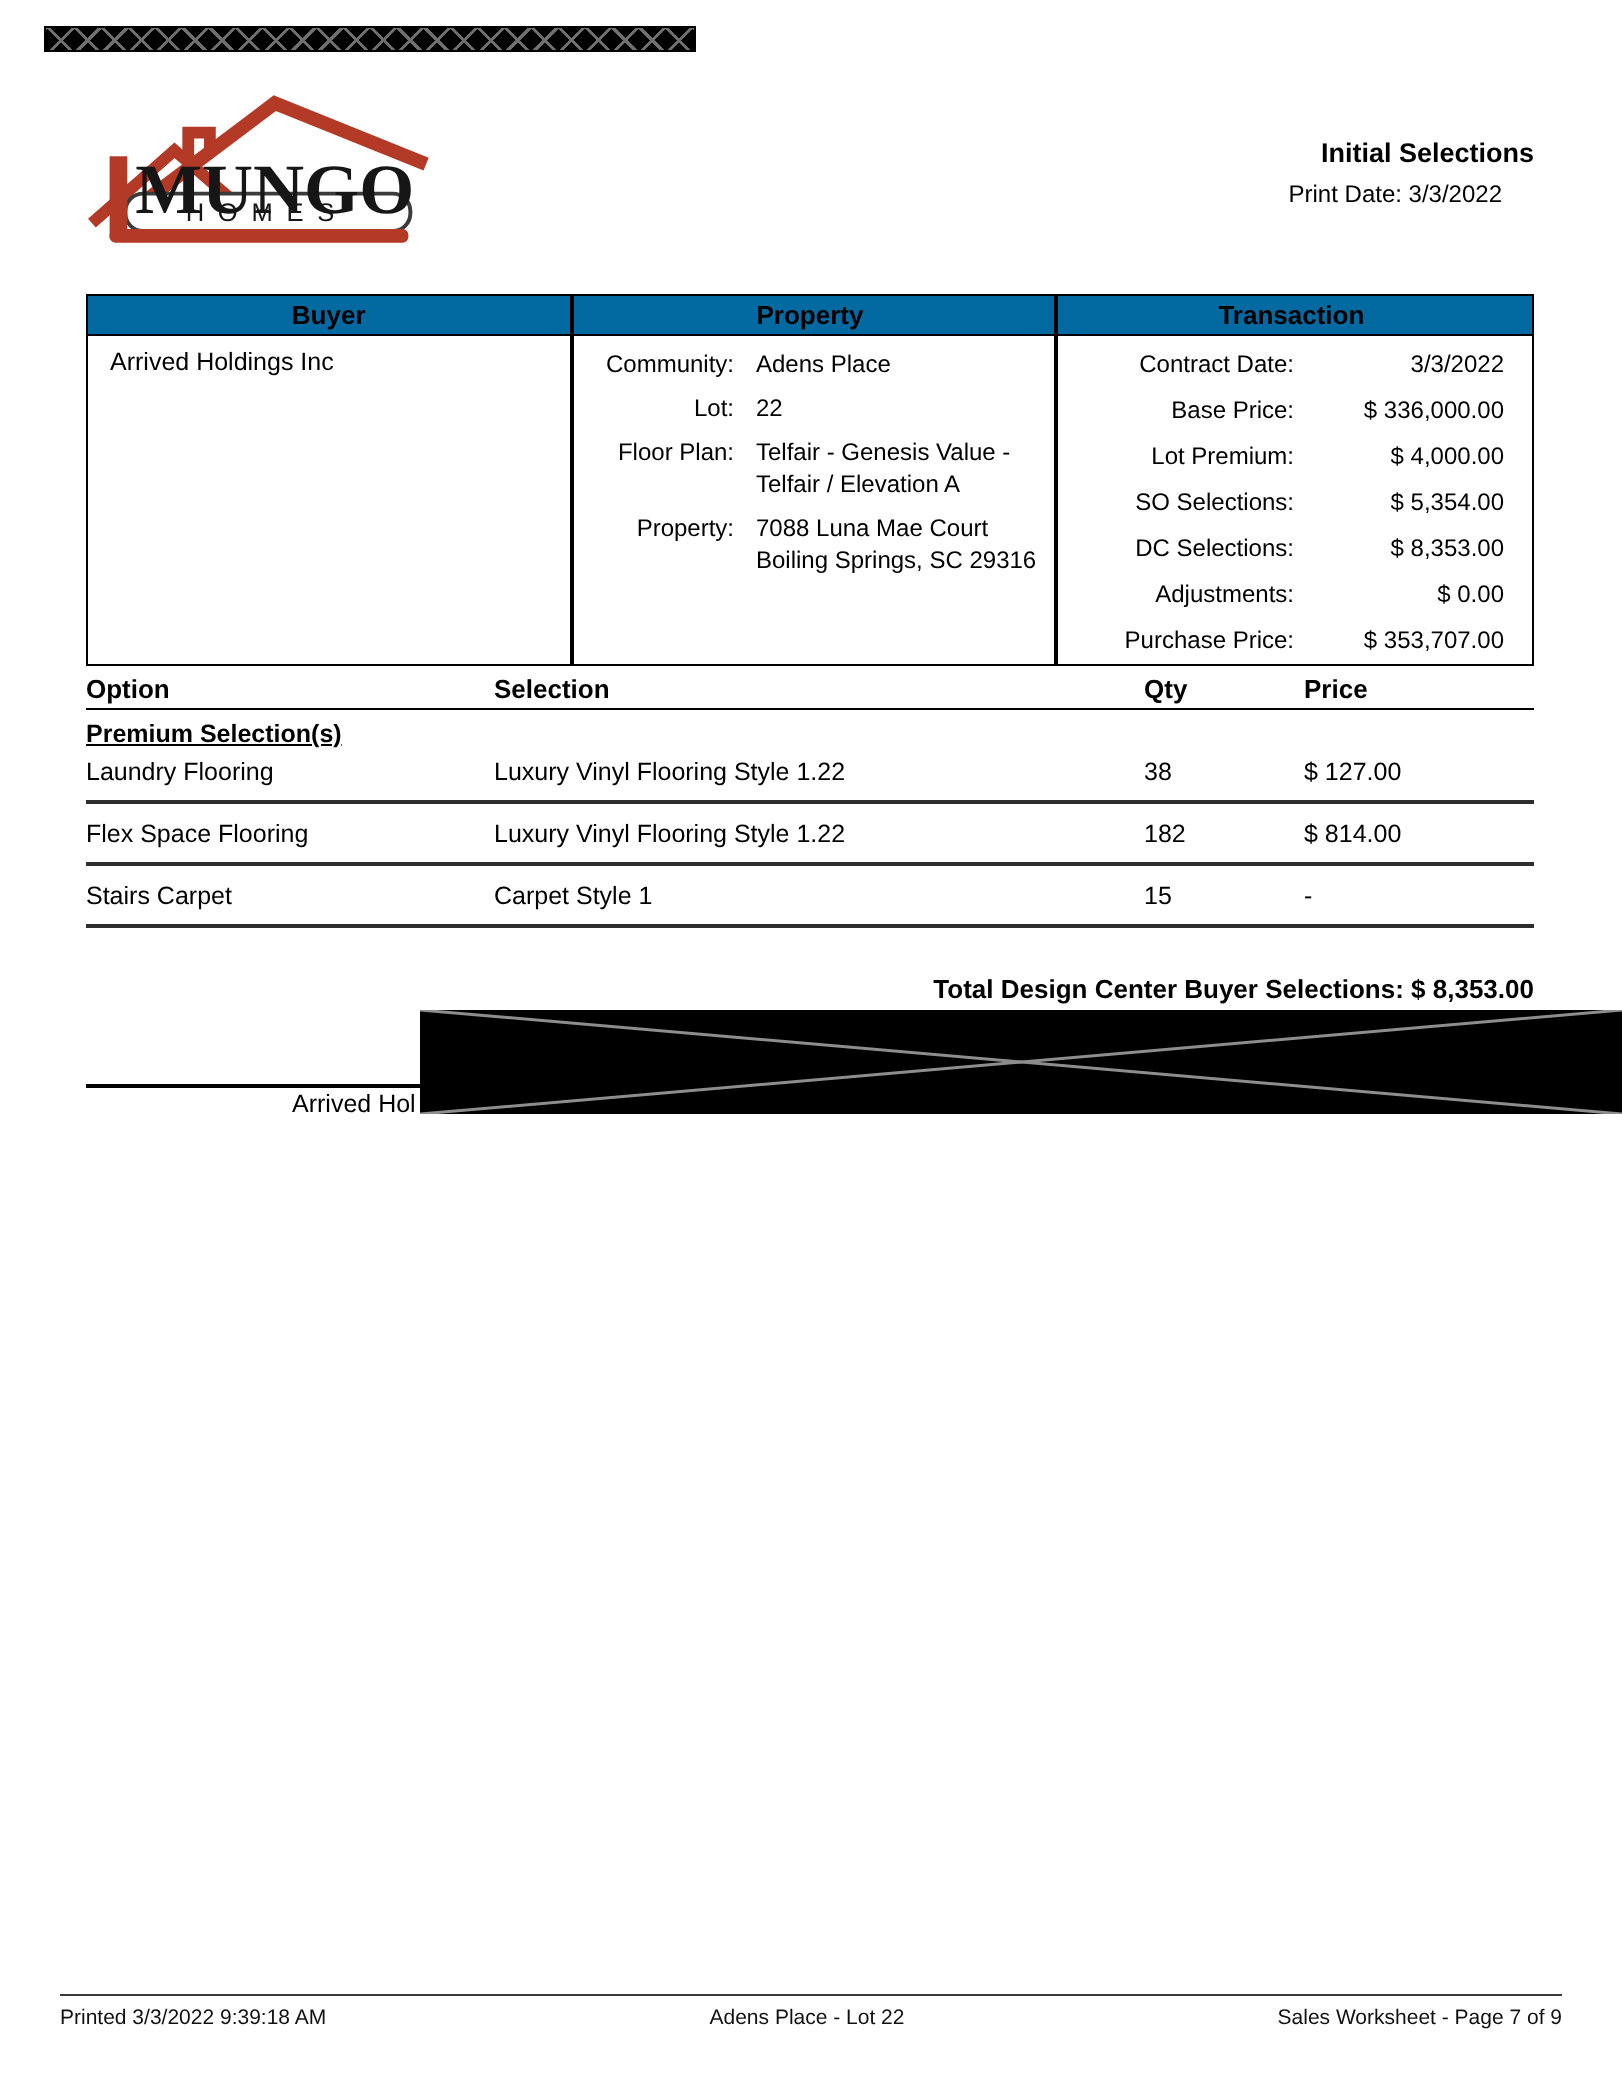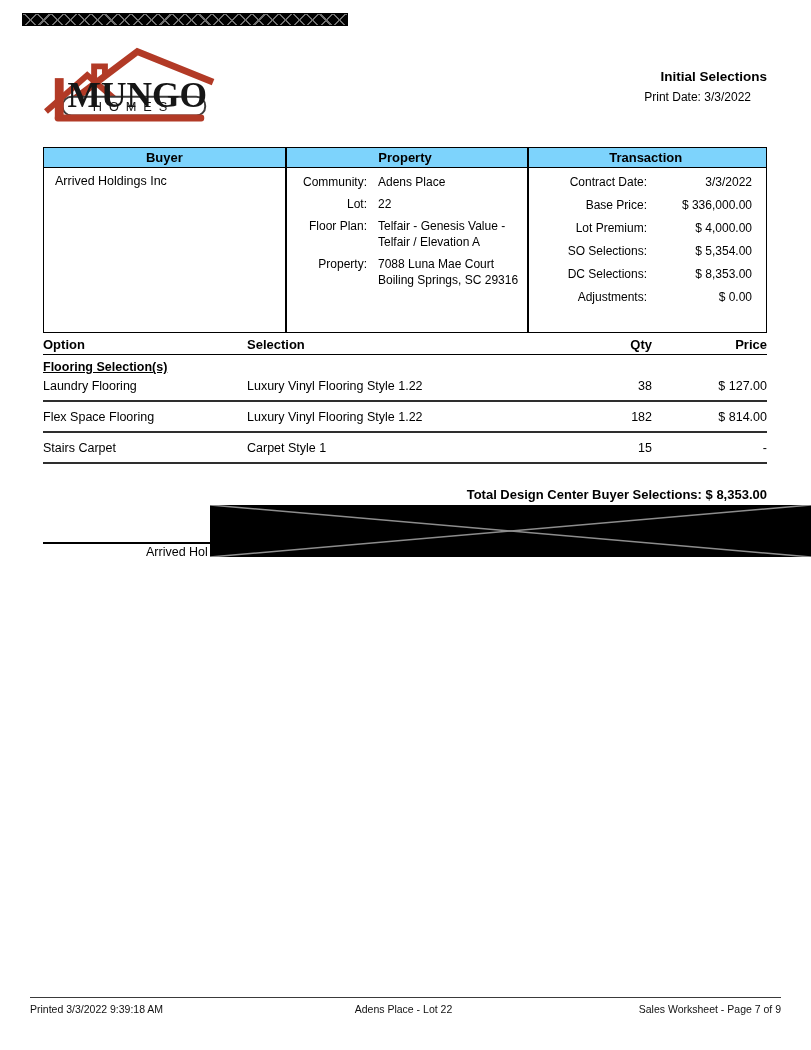--- a/index.html
+++ b/index.html
@@ -33,21 +33,21 @@
   .print-date { right: 60px; top: 90px; font-size: 12px; }
 
   
   .summary {
     left: 43px; top: 147px; width: 724px; height: 186px;
     border: 1.5px solid #000;
     font-size: 12px;
   }
   .summary-head {
     position: absolute; left: 0; top: 0; right: 0; height: 20px;
-    display: flex; border-bottom: 1.5px solid #000; background: #7dd3fc;
+    display: flex; border-bottom: 1.5px solid #000; background: #0369a1;
   }
   .summary-head > div {
     flex: 1; text-align: center; font-weight: bold; font-size: 13px;
     padding-top: 2px;
   }
   .vdiv { position: absolute; top: 0; bottom: 0; width: 1.5px; background: #000; }
   .vdiv1 { left: 241px; }
   .vdiv2 { left: 483px; }
 
   .buyer-cell { position: absolute; left: 4px; top: 20px; width: 241px; padding: 6px 4px 0 7px; font-size: 12.5px; }
@@ -55,21 +55,21 @@
   .tx-cell    { position: absolute; left: 485px; top: 20px; width: 239px; padding: 6px 16px 0 0; }
 
   .prop-row { display: grid; grid-template-columns: 70px 142px; column-gap: 11px; margin-bottom: 6px; line-height: 16px; }
   .prop-row .lbl { text-align: right; }
   .tx-row { display: grid; grid-template-columns: 118px 1fr; column-gap: 24px; margin-bottom: 7px; line-height: 16px; }
   .tx-row .lbl { text-align: right; }
   .tx-row .val { text-align: right; }
 
   
   .opt-grid { display: grid; grid-template-columns: 204px 325px 80px 115px; }
-  .opt-grid .c-qty, .opt-grid .c-price { text-align: right; }
+  .opt-grid .c-qty, .opt-grid .c-price { }
   .opt-head { left: 43px; top: 337px; width: 724px; font-weight: bold; font-size: 13px; }
   .hrule { left: 43px; width: 724px; height: 1.2px; background: #000; }
   .rule-head { top: 353.5px; }
   .group-title { left: 43px; top: 360px; font-size: 12.5px; font-weight: bold; text-decoration: underline; }
   .opt-row { left: 43px; width: 724px; font-size: 12.5px; }
   .row1 { top: 379px; } .row2 { top: 410px; } .row3 { top: 441px; }
   .sep { left: 43px; width: 724px; height: 2px; background: #2e2e2e; }
   .sep1 { top: 400px; } .sep2 { top: 431px; } .sep3 { top: 462px; }
 
   .total-line { right: 44px; top: 487px; font-size: 13px; font-weight: bold; }
@@ -161,32 +161,36 @@
       <div class="val">$ 5,354.00</div>
     </div>
     <div class="tx-row">
       <div class="lbl">DC Selections:</div>
       <div class="val">$ 8,353.00</div>
     </div>
     <div class="tx-row">
       <div class="lbl">Adjustments:</div>
       <div class="val">$ 0.00</div>
     </div>
+    <div class="tx-row">
+      <div class="lbl">Purchase Price:</div>
+      <div class="val">$ 353,707.00</div>
+    </div>
   </div>
 </div>
 
 <div class="abs opt-head opt-grid">
   <div class="c-opt">Option</div>
   <div class="c-sel">Selection</div>
   <div class="c-qty">Qty</div>
   <div class="c-price">Price</div>
 </div>
 <div class="abs hrule rule-head"></div>
 
-<div class="abs group-title">Flooring Selection(s)</div>
+<div class="abs group-title">Premium Selection(s)</div>
 
 <div class="abs opt-row row1 opt-grid">
   <div>Laundry Flooring</div>
   <div>Luxury Vinyl Flooring Style 1.22</div>
   <div class="c-qty">38</div>
   <div class="c-price">$ 127.00</div>
 </div>
 <div class="abs sep sep1"></div>
 
 <div class="abs opt-row row2 opt-grid">

